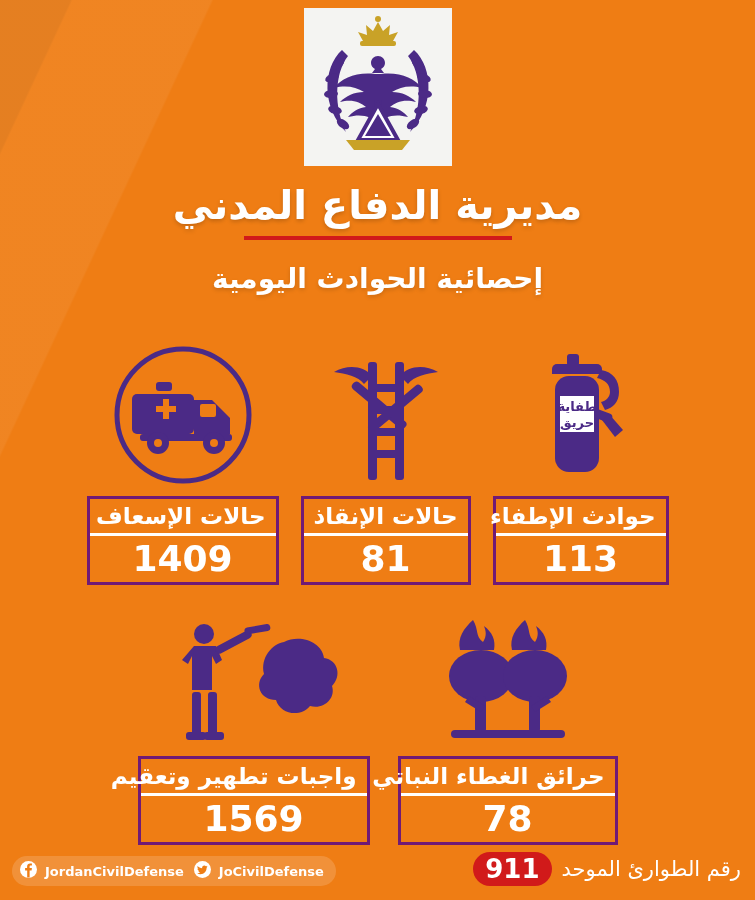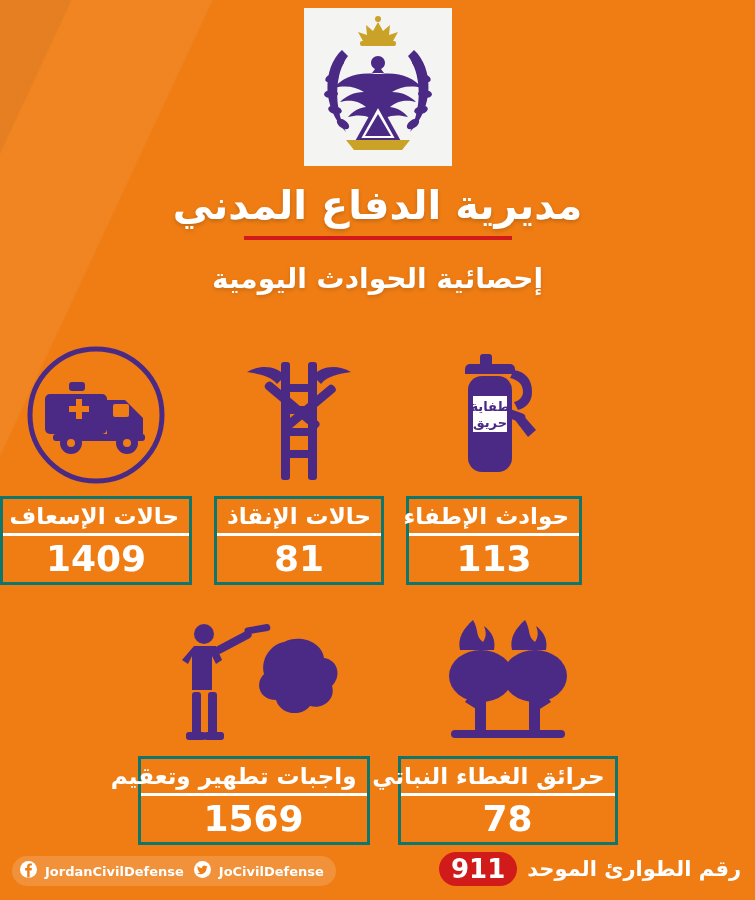--- a/index.html
+++ b/index.html
@@ -39,27 +39,27 @@
     width:268px;height:4px;background:#d11a1a;
   }
   .title-sub{
     position:absolute;top:262px;left:0;right:0;text-align:center;
     color:#ffffff;font-size:28px;font-weight:bold;
     text-shadow:0 2px 4px rgba(0,0,0,0.15);
   }
 
   
   .row{position:absolute;left:0;right:0;display:flex;justify-content:center;}
-  .row1{top:340px;gap:22px;justify-content:flex-end;}
+  .row1{top:340px;gap:22px;}
   .row2{top:600px;gap:28px;}
 
   .cell{display:flex;flex-direction:column;align-items:center;}
   .icon-box{height:148px;display:flex;align-items:flex-end;justify-content:center;}
   .label-box{
-    border:3px solid #0f766e;
+    border:3px solid #701a75;
     color:#ffffff;text-align:center;
     padding:2px 10px 2px 10px;
     margin-top:8px;
     background:transparent;
   }
   .label-txt{font-size:23px;font-weight:bold;line-height:30px;white-space:nowrap;}
   .value-txt{font-size:36px;font-weight:bold;line-height:42px;}
   .sep{height:3px;background:#ffffff;margin:2px -10px;}
 
   .w-fire{width:150px;}
@@ -77,21 +77,21 @@
     display:flex;align-items:center;gap:10px;
     background:rgba(255,255,255,0.16);
     border-radius:18px;padding:5px 12px 5px 8px;
     direction:ltr;
   }
   .social .chip{display:flex;align-items:center;gap:8px;color:#ffffff;font-size:13px;font-weight:bold;}
   .emergency{
     position:absolute;right:14px;bottom:14px;
     display:flex;align-items:center;gap:10px;direction:rtl;
   }
-  .emg-label{color:#ffffff;font-size:21px;font-weight:bold;}
+  .emg-label{color:#ffffff;font-size:21px;font-weight:normal;}
   .emg-num{
     background:#d11a1a;color:#ffffff;font-size:26px;font-weight:bold;
     padding:1px 12px;line-height:32px;border-radius:17px;
   }
   .purple{fill:#4b2a86;}
 </style>
 </head>
 <body>
 
 <div class="page">

